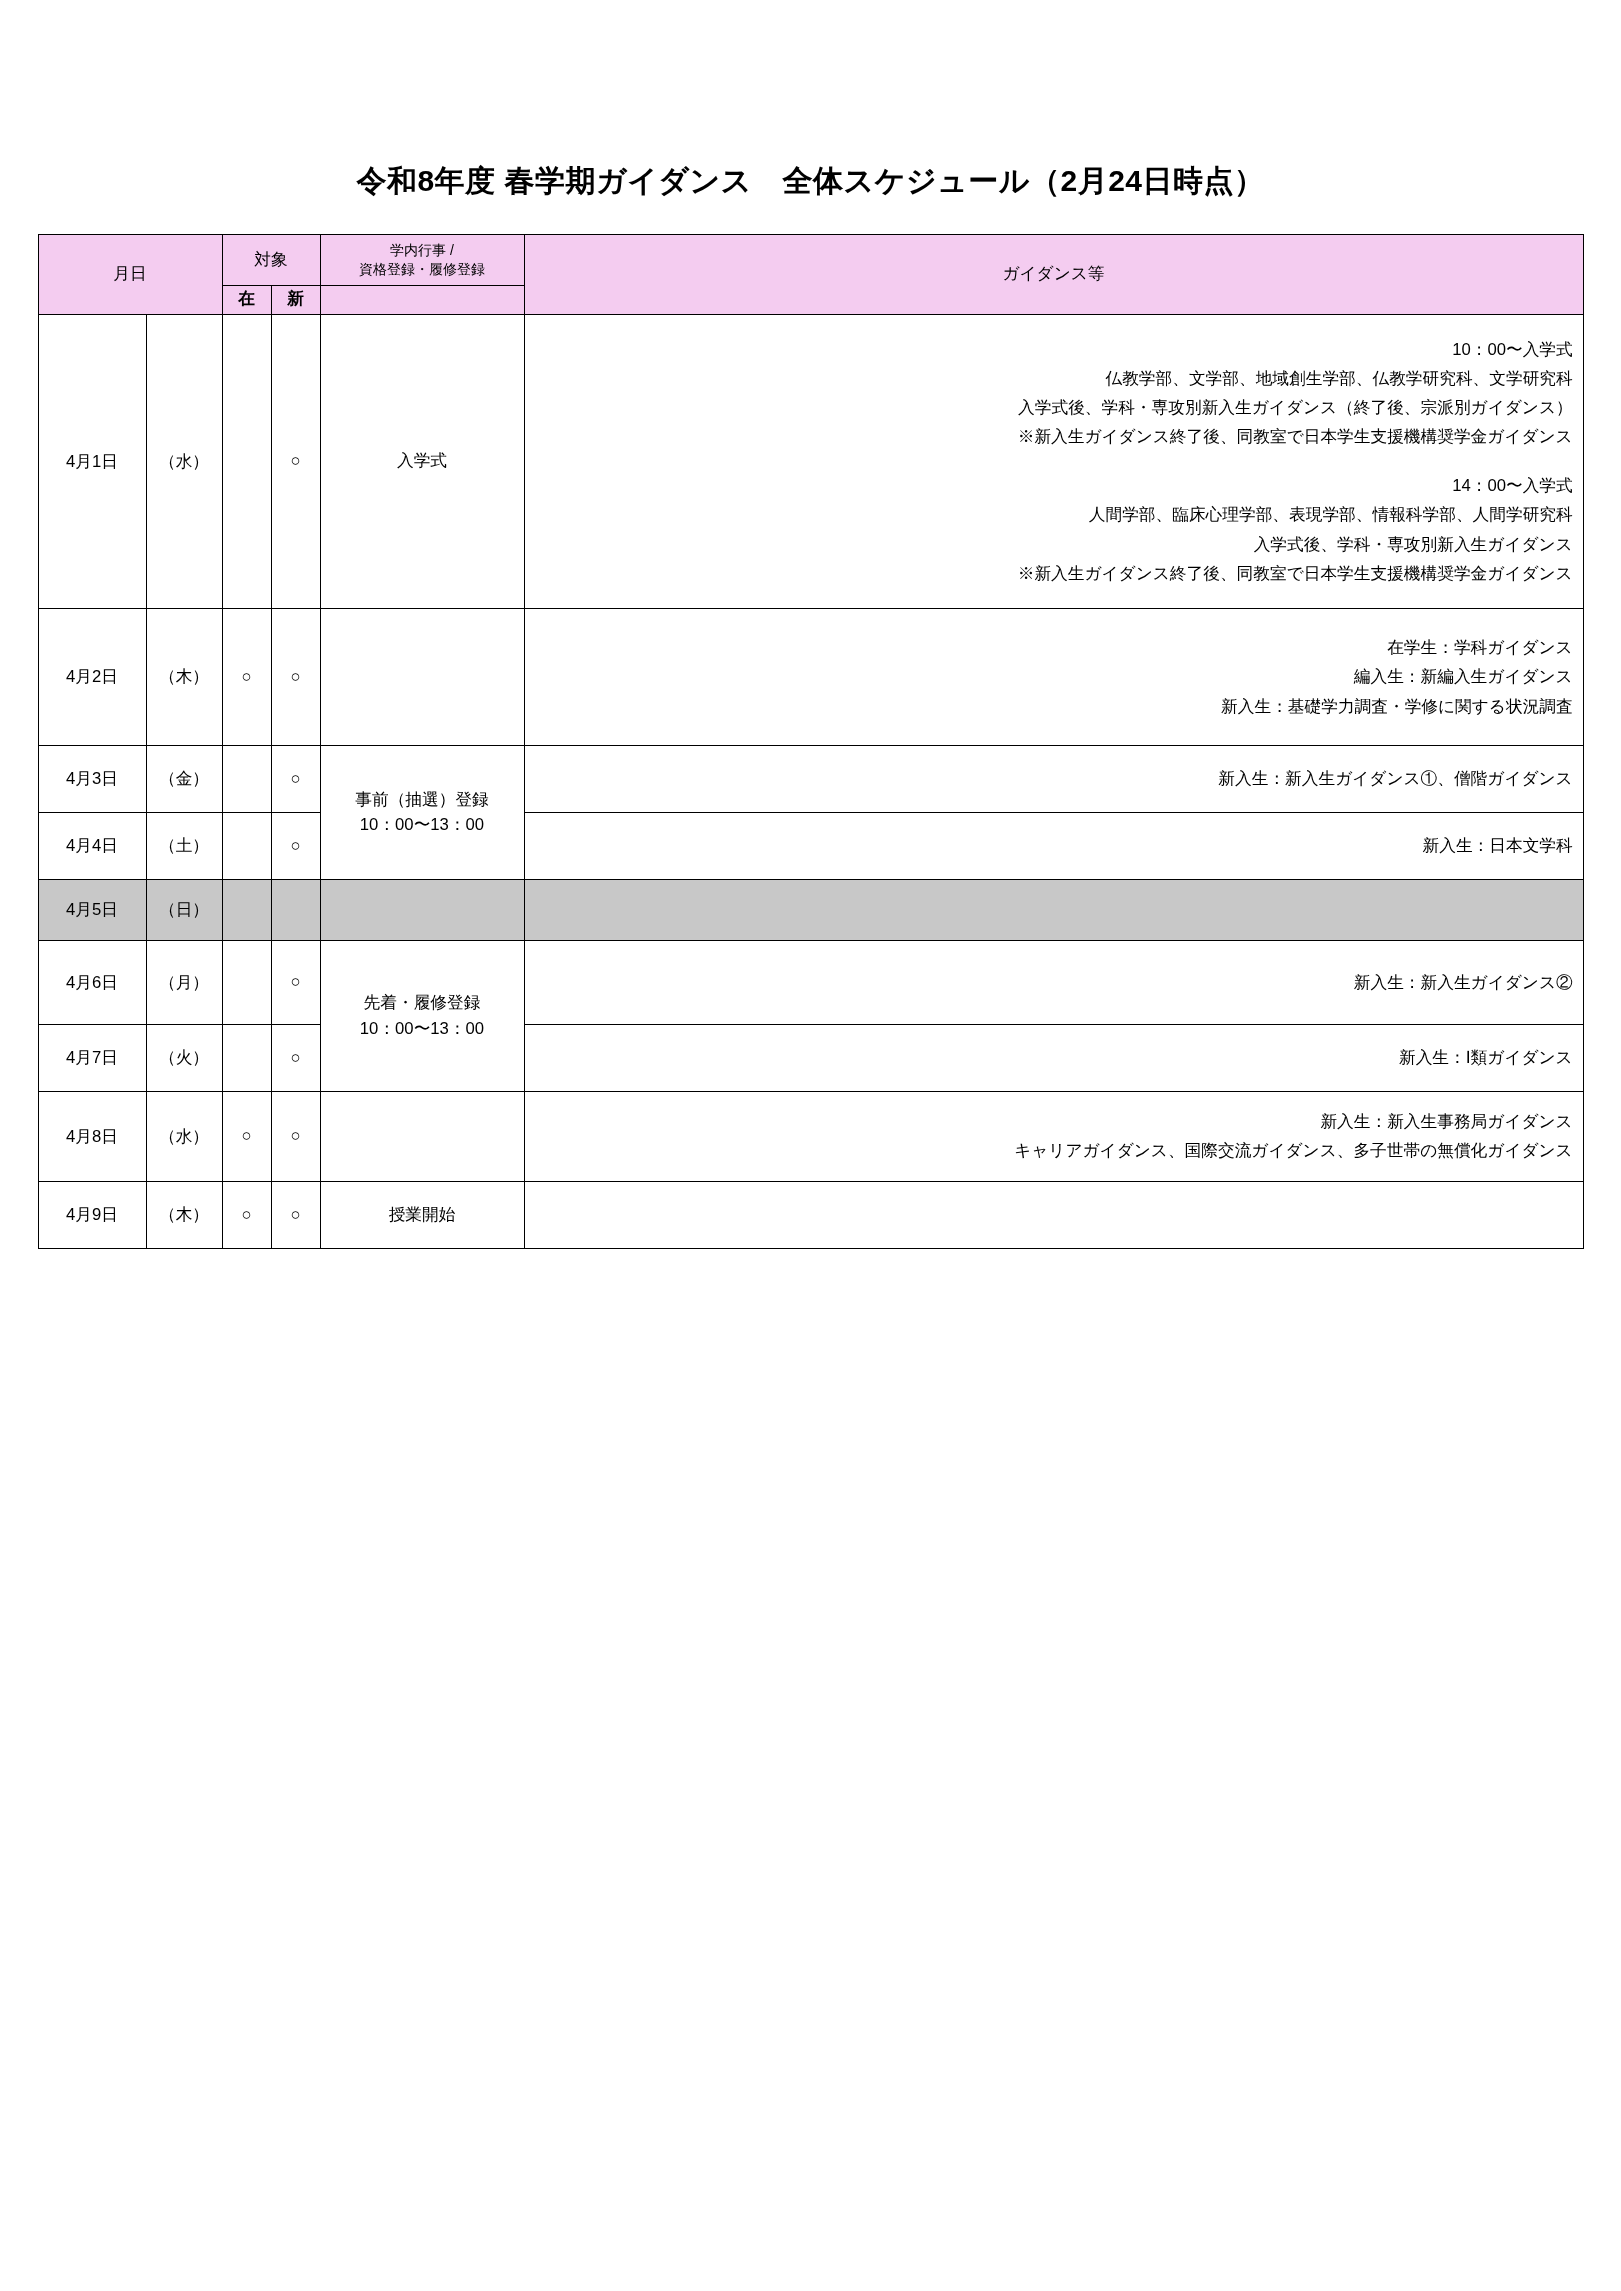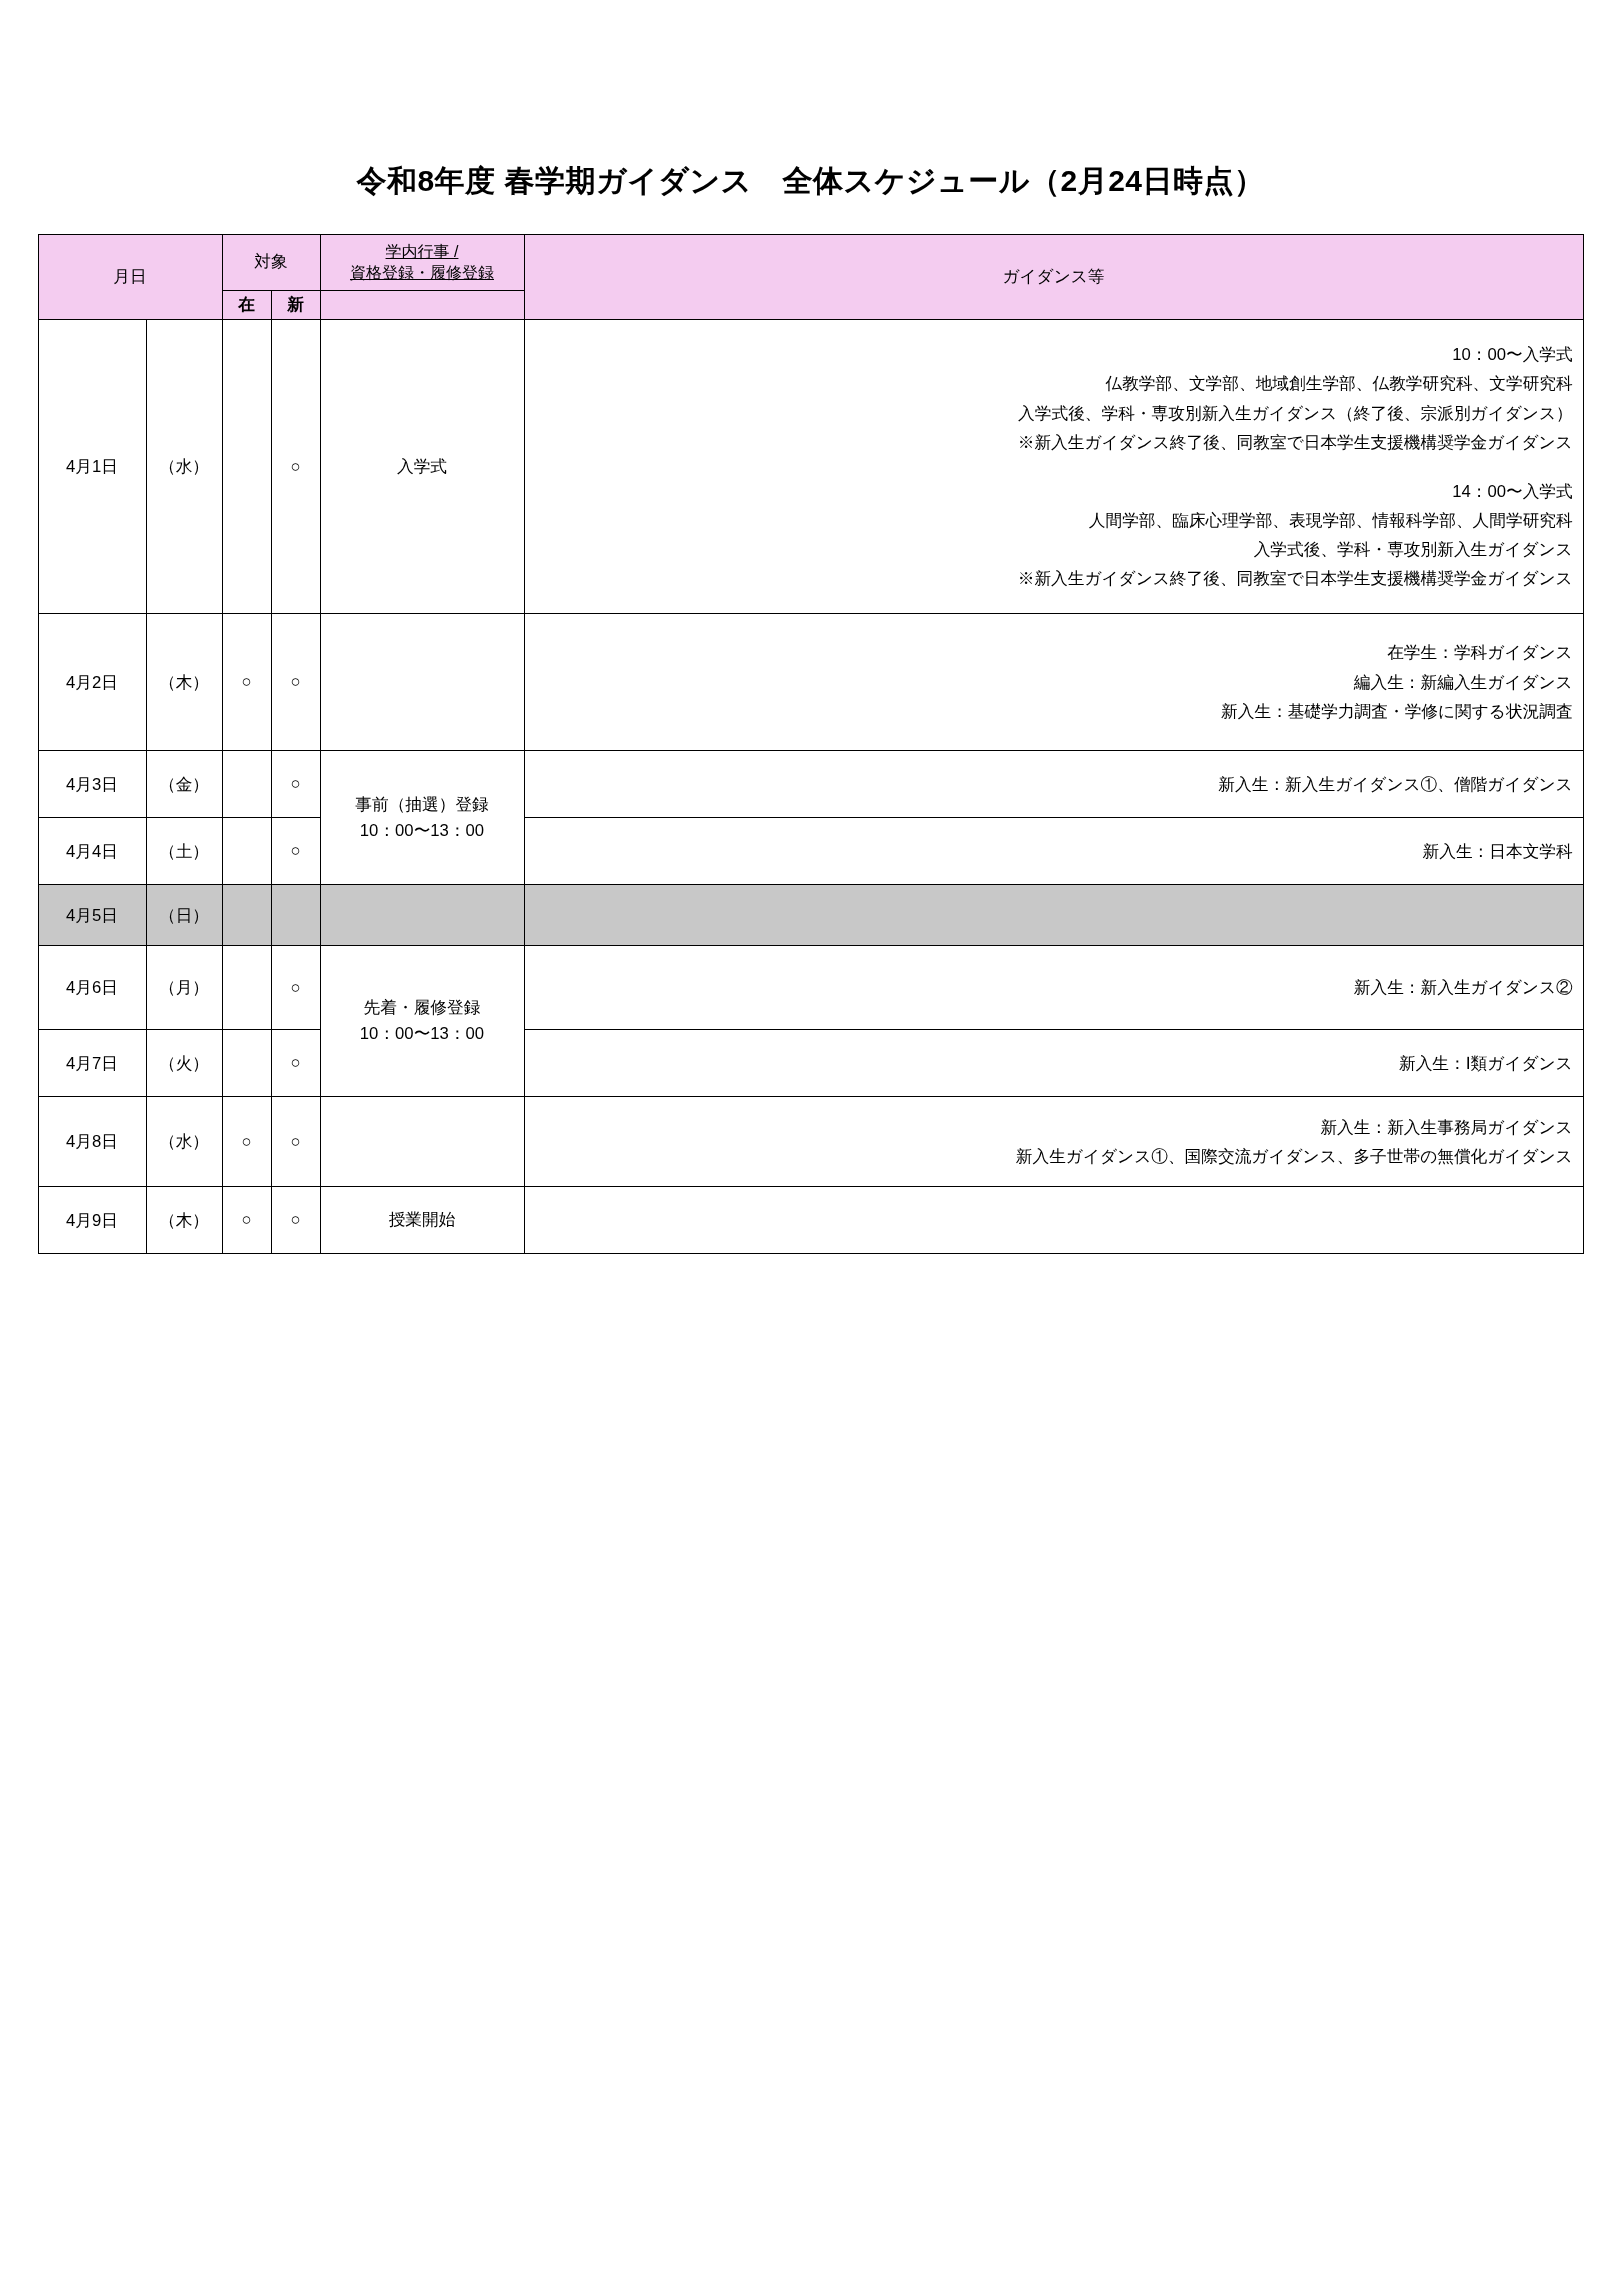--- a/index.html
+++ b/index.html
@@ -47,21 +47,21 @@
     vertical-align: middle;
   }
   .hdr {
     background: #f4ccf0;
     text-align: center;
     font-weight: bold;
     font-size: 17.6px;
     padding: 5.9px 2px;
     line-height: 1.35;
   }
-  .hdr.small { font-size: 16px; text-decoration: underline; }
+  .hdr.small { font-size: 14px; }
   .hdr.sub { font-size: 16.7px; font-weight: bold; padding: 2.9px 0; }
   .cell-date {
     text-align: center;
     font-size: 18.6px;
     padding: 2px 2px;
   }
   .cell-dow {
     text-align: center;
     font-size: 18.6px;
     padding: 5.9px 2px;
@@ -225,21 +225,21 @@
       </tr>
 
       <tr style="height:90px;">
         <td class="cell-date">4月8日</td>
         <td class="cell-dow">（水）</td>
         <td class="cell-mark">○</td>
         <td class="cell-mark">○</td>
         <td class="cell-event"></td>
         <td class="cell-guid">
           <div class="guid-line">新入生：新入生事務局ガイダンス</div>
-          <div class="guid-line">新入生ガイダンス①、国際交流ガイダンス、多子世帯の無償化ガイダンス</div>
+          <div class="guid-line">キャリアガイダンス、国際交流ガイダンス、多子世帯の無償化ガイダンス</div>
         </td>
       </tr>
 
       <tr style="height:67px;">
         <td class="cell-date">4月9日</td>
         <td class="cell-dow">（木）</td>
         <td class="cell-mark">○</td>
         <td class="cell-mark">○</td>
         <td class="cell-event">授業開始</td>
         <td class="cell-guid"></td>

